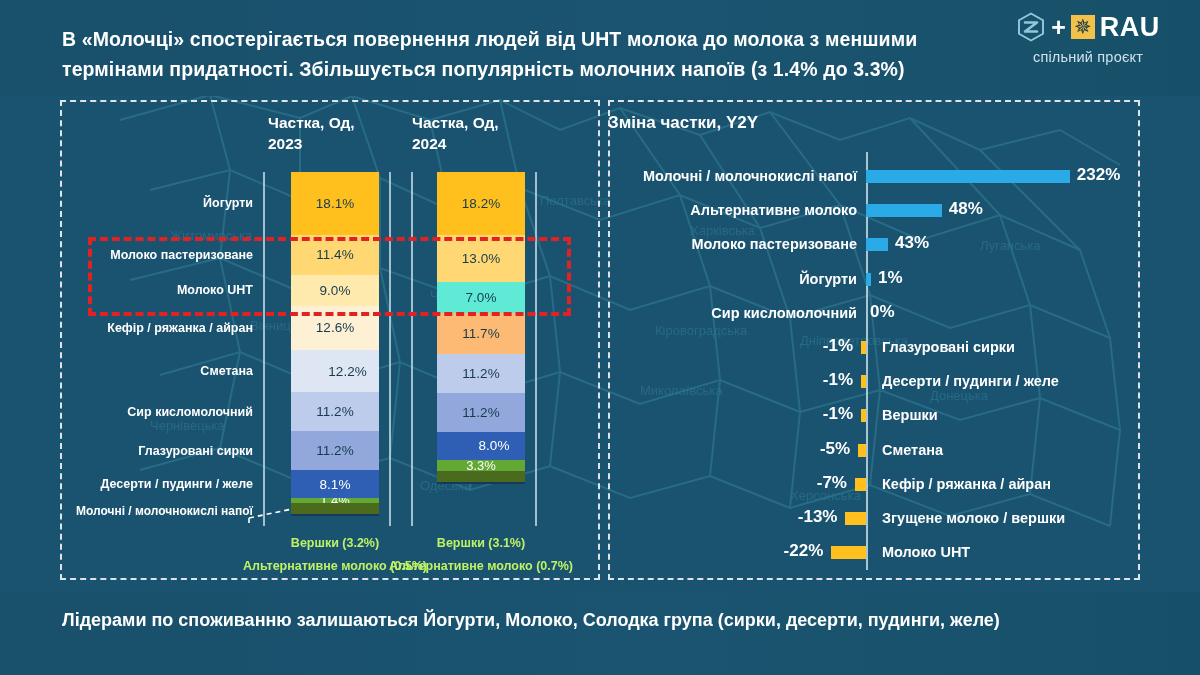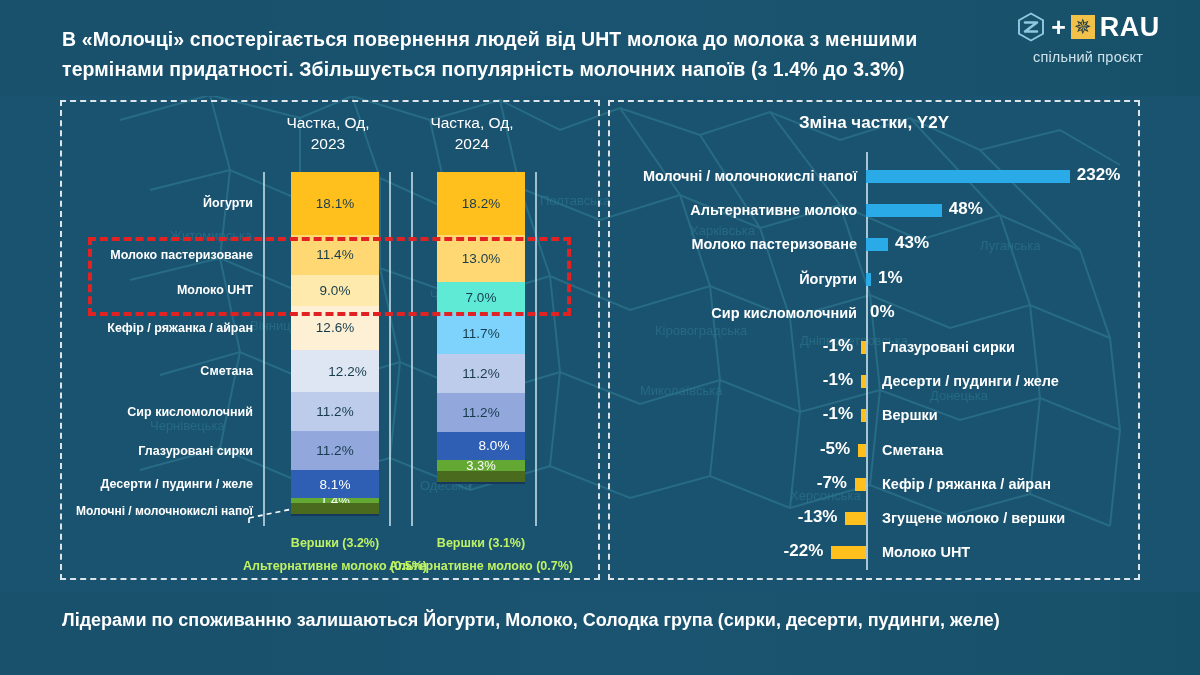--- a/index.html
+++ b/index.html
@@ -87,23 +87,22 @@
     position: absolute;
     z-index: 4;
     border: 2px dashed rgba(255,255,255,.85);
   }
   #panel-left  { left: 60px;  top: 100px; width: 540px; height: 480px; }
   #panel-right { left: 608px; top: 100px; width: 532px; height: 480px; }
 
   
   .col-header {
     position: absolute;
-    text-align: center;
     font-size: 15.5px;
-    font-weight: normal;
+    font-weight: bold;
     line-height: 21px;
     color: #ffffff;
     white-space: pre-line;
   }
   #col-header-2023 { left: 268px; top: 112px; width: 120px; }
   #col-header-2024 { left: 412px; top: 112px; width: 120px; }
 
   .axis-line {
     position: absolute;
     width: 2px;
@@ -158,21 +157,21 @@
     pointer-events: none;
   }
 
   
   #leader-line { position: absolute; left: 0; top: 0; width: 1200px; height: 675px; z-index: 5; pointer-events: none; }
 
   
   #right-title {
     position: absolute;
     left: 608px; top: 113px; width: 532px;
-    text-align: center;
+    text-align: left;
     font-size: 17px;
     font-weight: bold;
     color: #ffffff;
   }
   #right-axis {
     position: absolute;
     left: 866px; top: 152px;
     width: 2px; height: 418px;
     background: rgba(205,228,238,.8);
     z-index: 5;
@@ -330,21 +329,21 @@
 <div id="stack-2024" class="stack">
     <div class="seg" style="height: 63.336px; background: rgb(255, 192, 30);">
       <span>18.2%</span>
     </div>
     <div class="seg" style="height: 47px; background: rgb(255, 216, 115);">
       <span>13.0%</span>
     </div>
     <div class="seg" style="height: 31px; background: #5eead4;">
       <span>7.0%</span>
     </div>
-    <div class="seg" style="height: 40.716px; background: #7dd3fc;">
+    <div class="seg" style="height: 40.716px; background: #fdba74;">
       <span>11.7%</span>
     </div>
     <div class="seg" style="height: 38.976px; background: rgb(188, 204, 234);">
       <span>11.2%</span>
     </div>
     <div class="seg" style="height: 38.976px; background: rgb(146, 168, 220);">
       <span>11.2%</span>
     </div>
     <div class="seg light-text" style="height: 27.84px; background: rgb(47, 95, 181); padding-left: 26px;">
       <span>8.0%</span>

